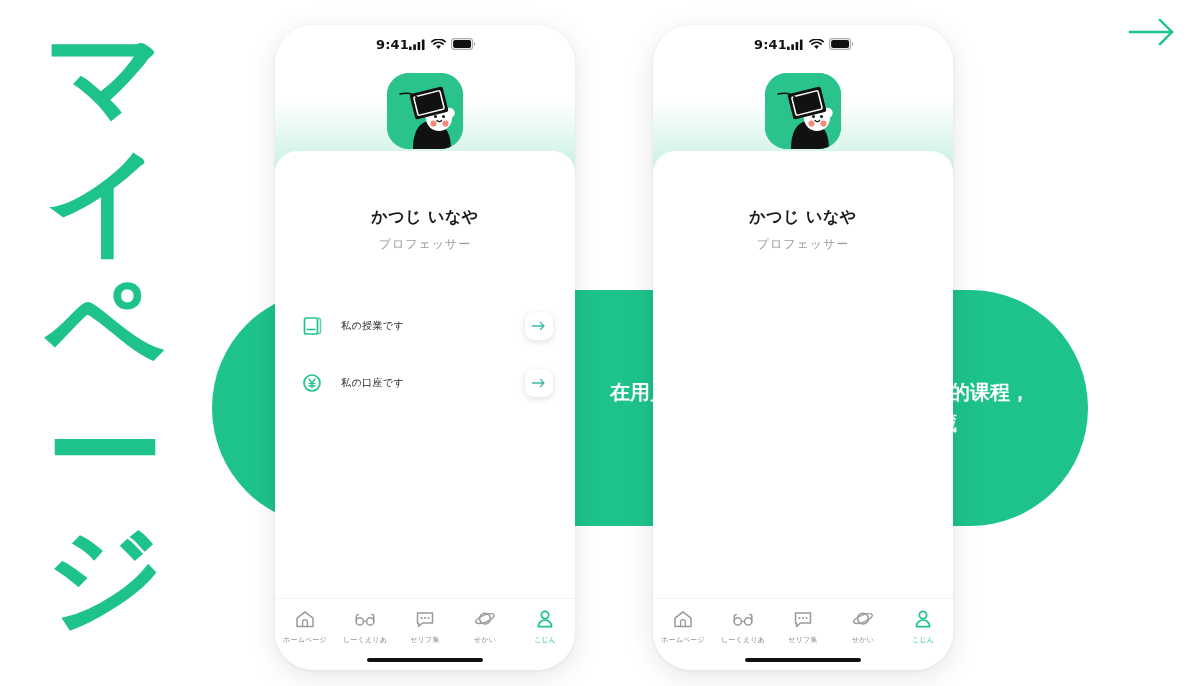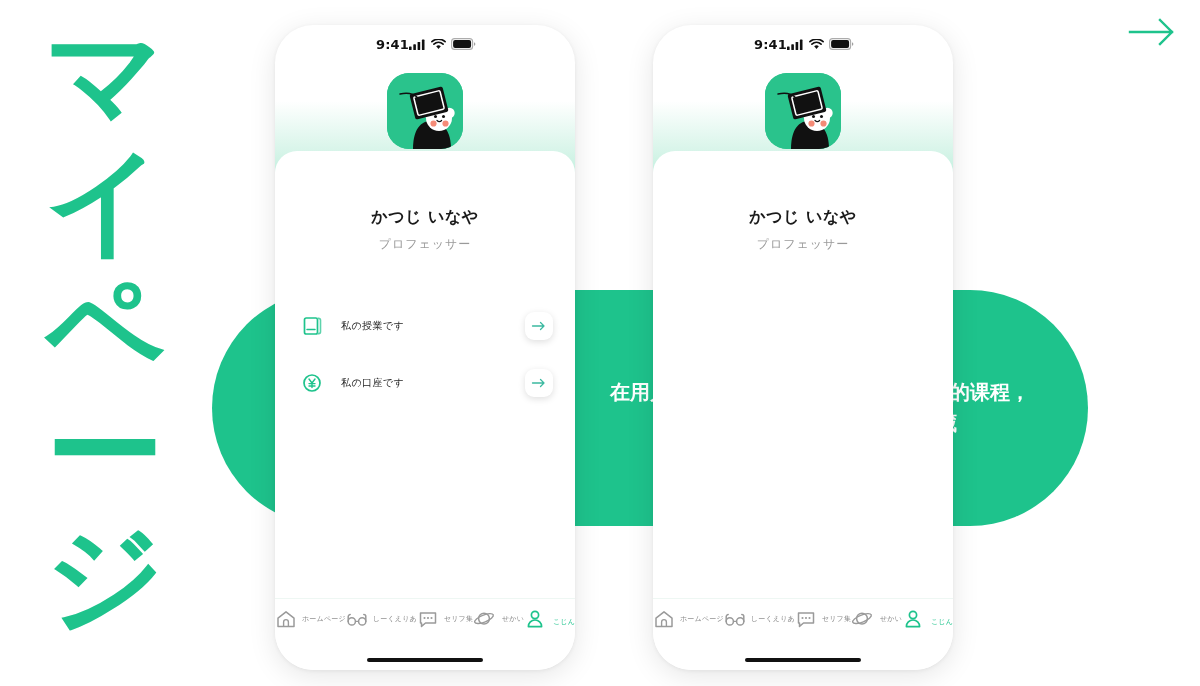--- a/index.html
+++ b/index.html
@@ -96,26 +96,26 @@
     display:flex; align-items:center; justify-content:center; flex:0 0 28px;
   }
 
   
   .tabbar{
     position:absolute; left:0; right:0; bottom:0; height:72px;
     background:#ffffff; border-top:1px solid #eef7f3;
     display:flex; align-items:flex-start; padding-top:9px;
   }
   .tab{
-    flex:1; display:flex; flex-direction:row;
-    align-items:center; gap:5px;justify-content:space-between;
+    flex:1; display:flex; flex-direction:column;
+    align-items:center; gap:5px;
   }
   .tab-icon{ width:22px; height:22px; }
   .tab-label{ font-size:7px; color:#8b8b8b; letter-spacing:.2px; white-space:nowrap; }
-  .tab.active .tab-label{ color:#1EC38C;margin-top:6px; }
+  .tab.active .tab-label{ color:#1EC38C; }
   .home-indicator{
     position:absolute; bottom:8px; left:50%; transform:translateX(-50%);
     width:116px; height:4px; border-radius:3px; background:#111;
   }
 </style>
 </head>
 <body>
 
 <div class="headline">
   <span>マ</span>

